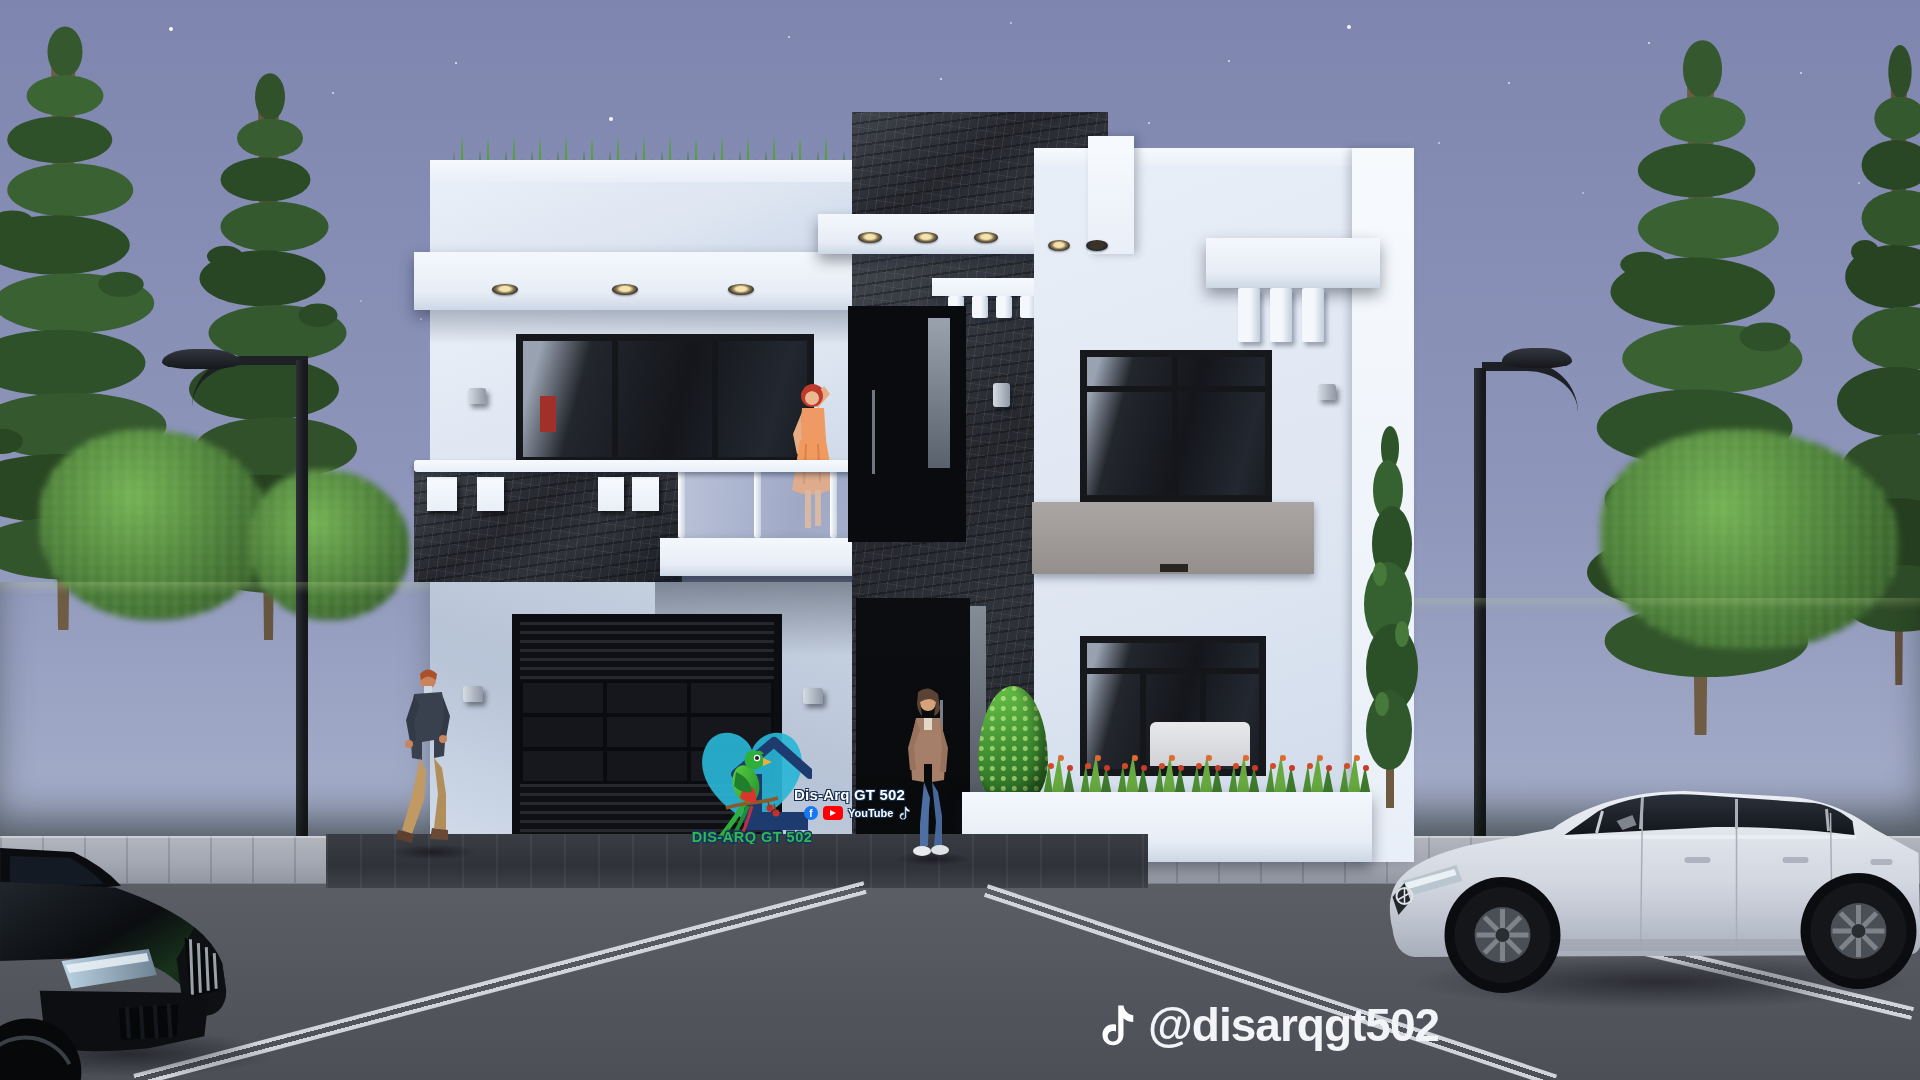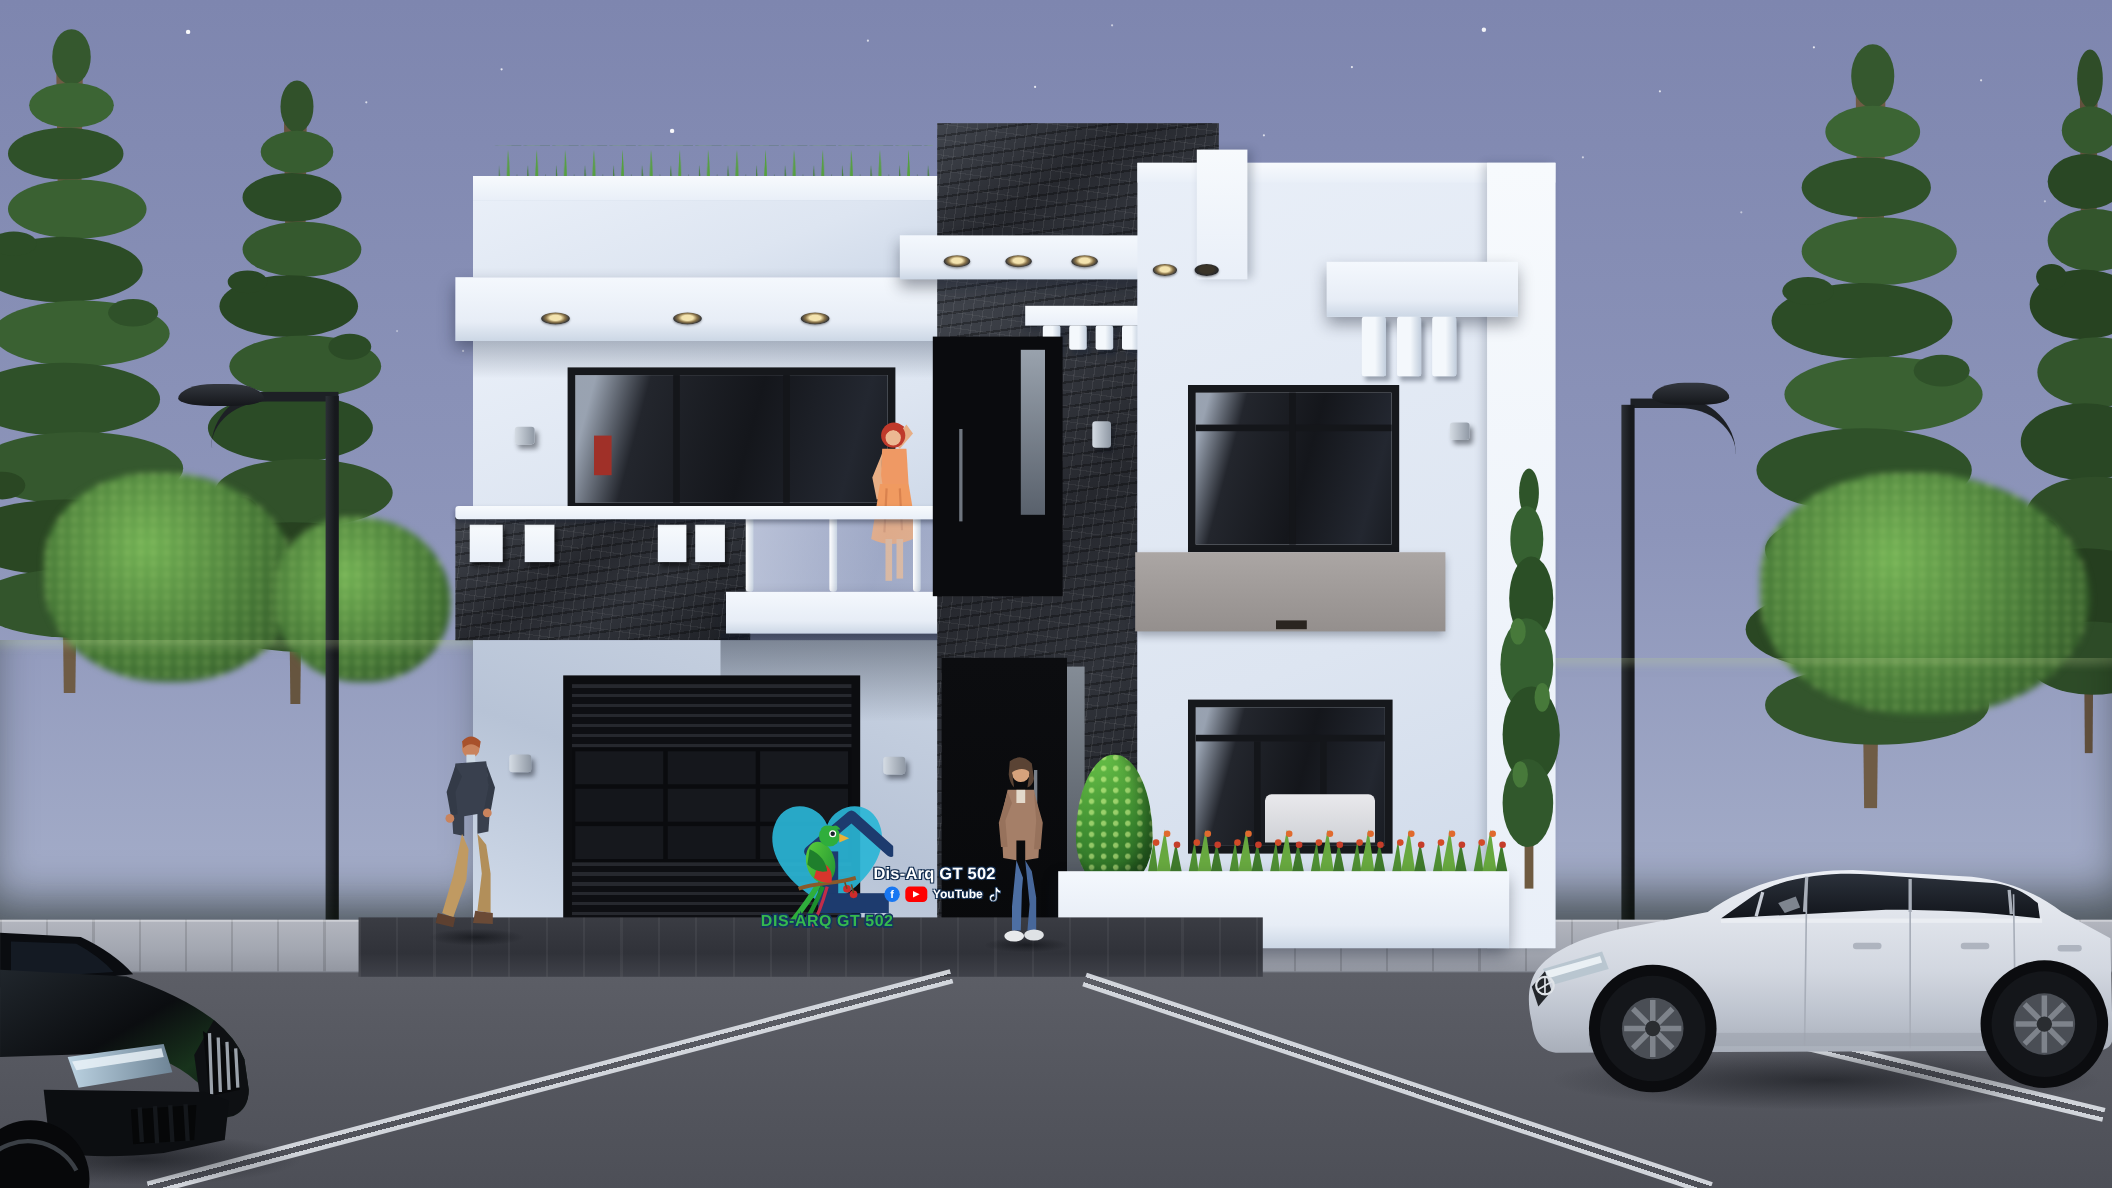--- a/index.html
+++ b/index.html
@@ -458,14 +458,20 @@
   <div class="abs wm-title outline-dark" style="left:794px;top:786px;width:120px">Dis-Arq GT 502</div>
   <div class="abs" style="left:804px;top:806px;display:flex;align-items:center;gap:5px">
     <span class="fb">f</span>
     <span class="yt"></span>
     <span class="yt-label outline-dark">YouTube</span>
     <svg width="12" height="14" viewBox="0 0 48 56">
       <path d="M26 2h8c1 7 6 12 13 13v9c-5 0-10-2-13-5v22c0 8-6 14-14 14S6 49 6 41s6-14 14-14c2 0 3 0 4 1v9c-1-1-2-1-4-1-4 0-7 3-7 7s3 7 7 7 7-3 7-7V2z" fill="#fff" stroke="#14355f" stroke-width="3"></path>
     </svg>
   </div>
 
+  <div class="abs" style="left:1098px;top:998px;display:flex;align-items:center;gap:14px">
+    <svg width="36" height="46" viewBox="0 0 48 56">
+      <path d="M26 2h8c1 7 6 12 13 13v9c-5 0-10-2-13-5v22c0 8-6 14-14 14S6 49 6 41s6-14 14-14c2 0 3 0 4 1v9c-1-1-2-1-4-1-4 0-7 3-7 7s3 7 7 7 7-3 7-7V2z" fill="#fff"></path>
+    </svg>
+    <span class="handle">@disarqgt502</span>
+  </div>
 
 </div>
 
 </body></html>

